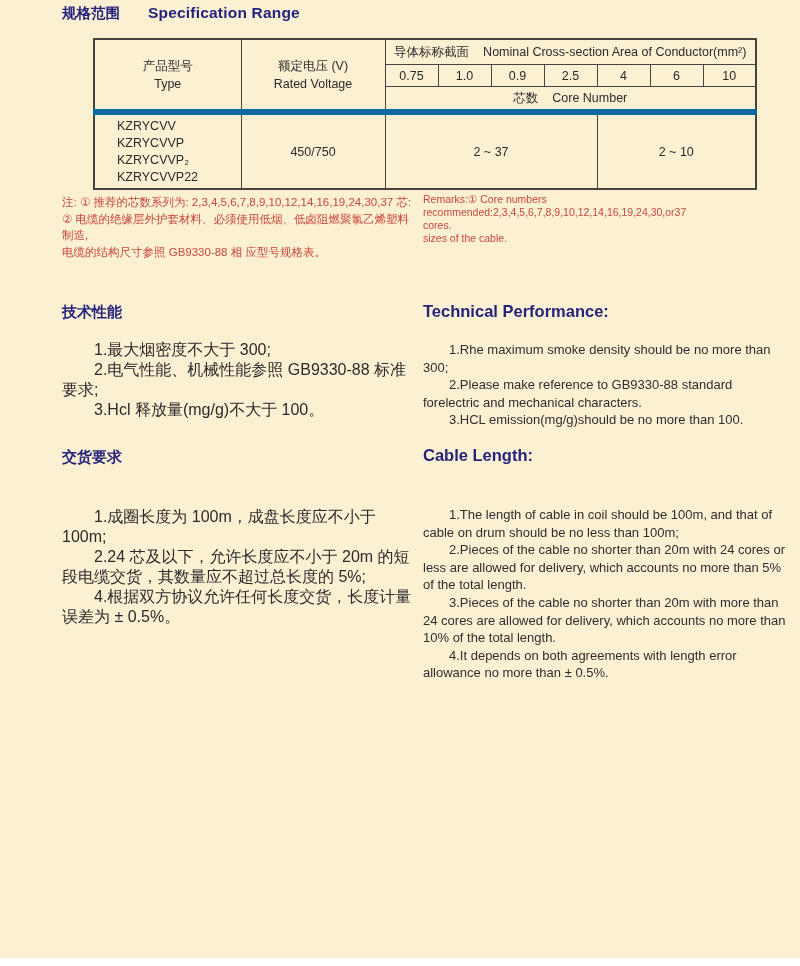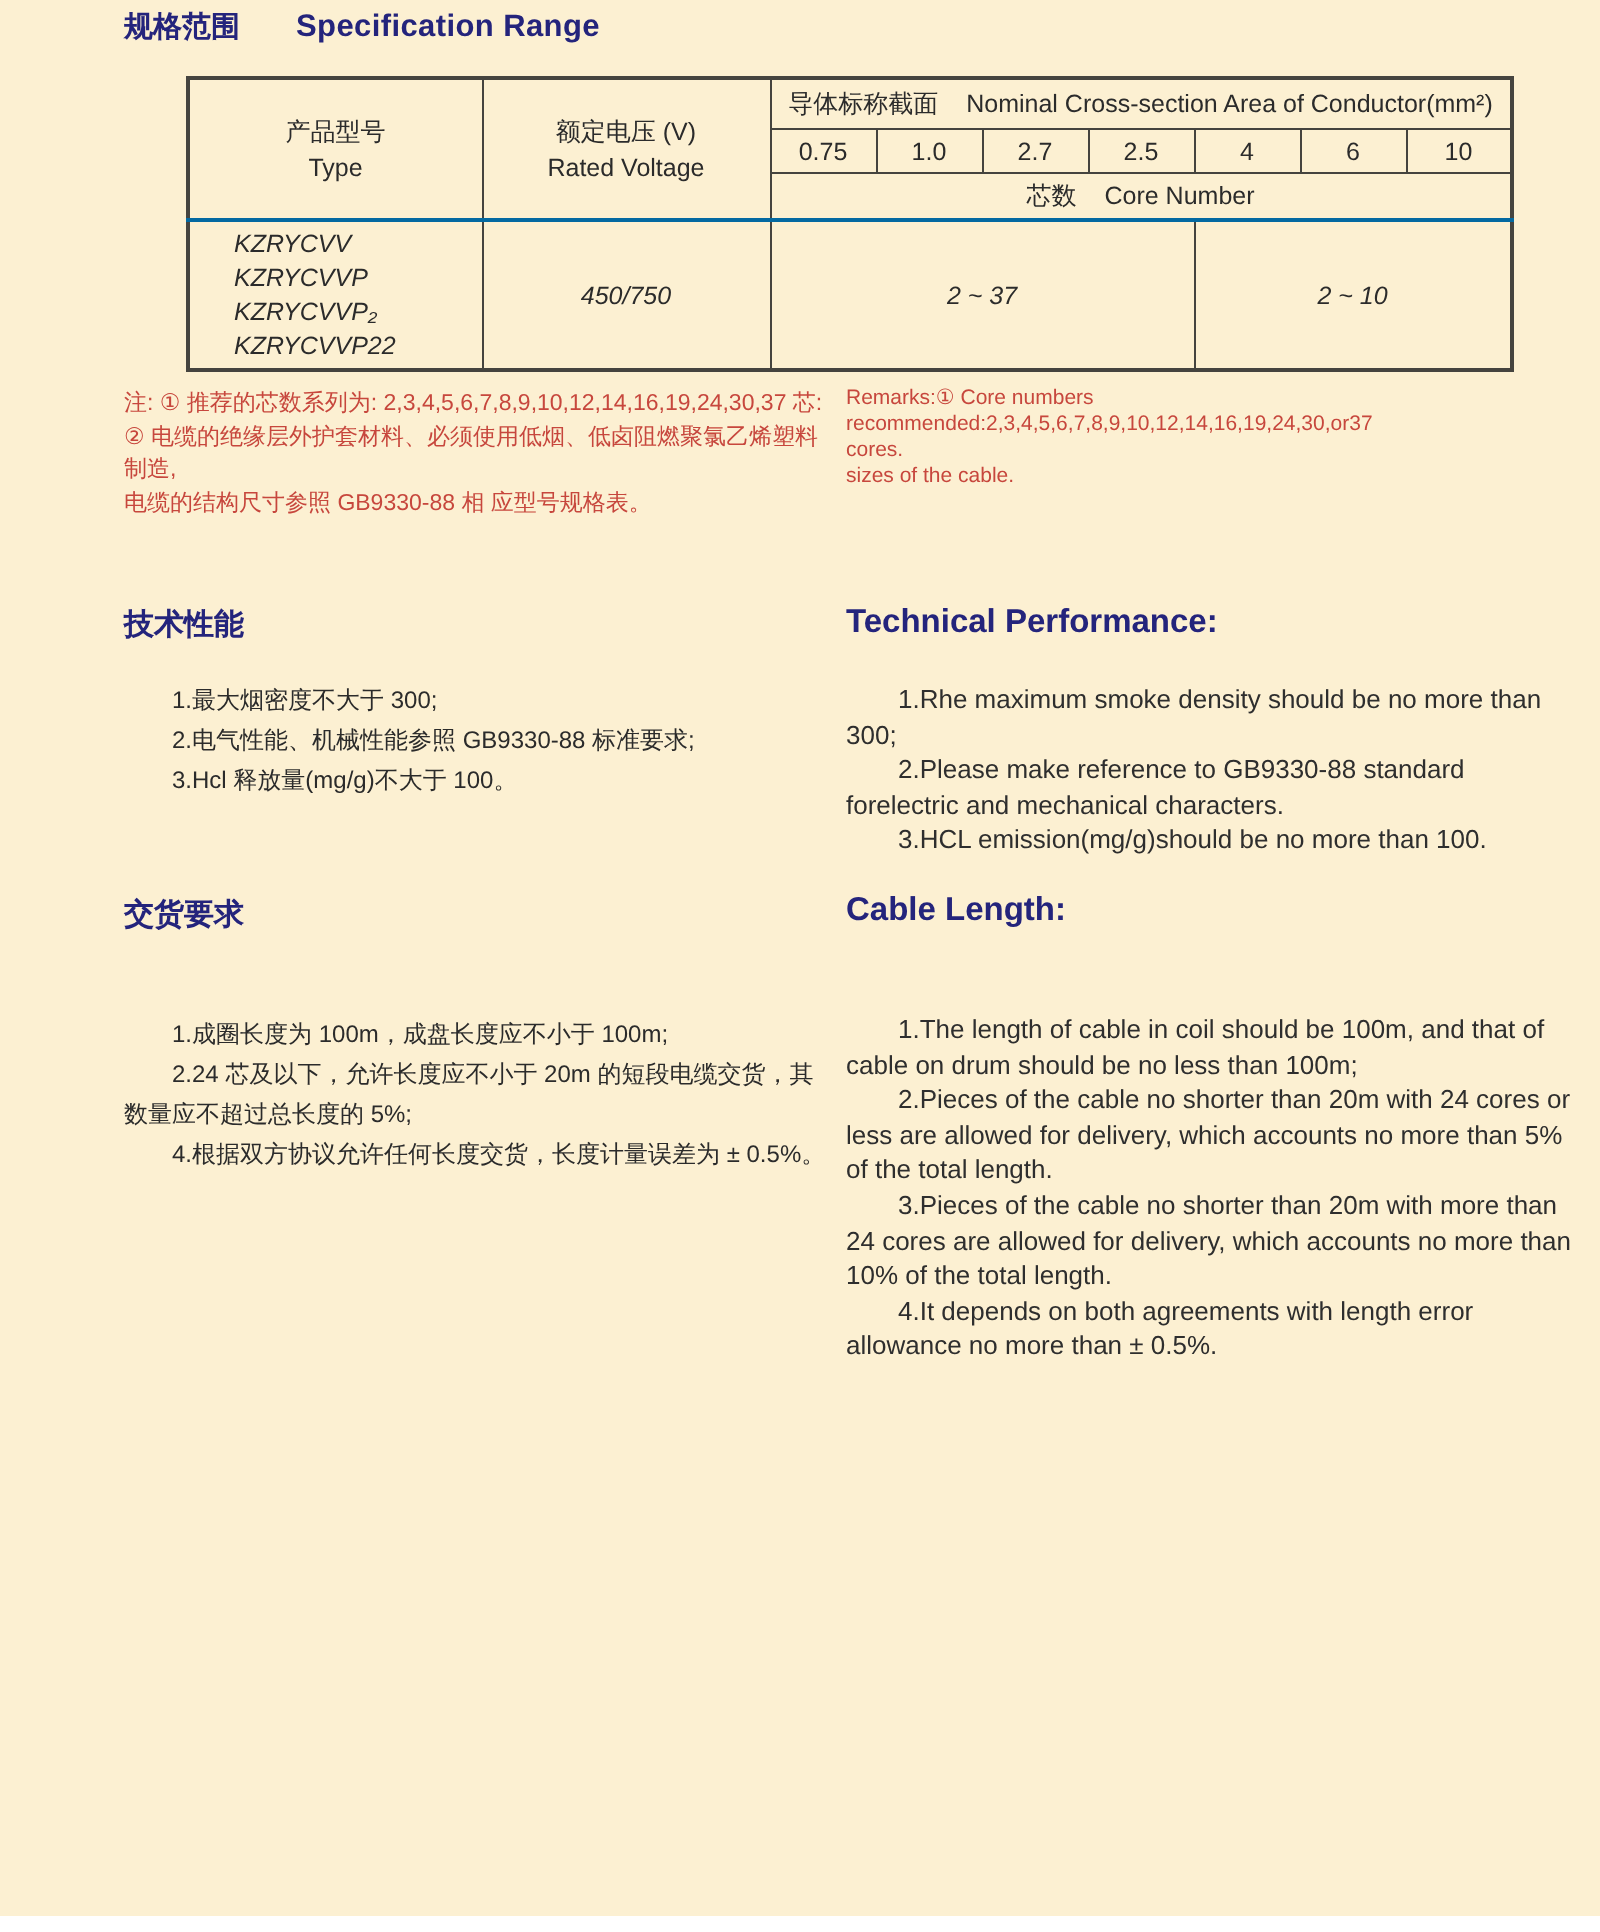--- a/index.html
+++ b/index.html
@@ -22,37 +22,37 @@
     border:2px solid #45443F;
   }
   table.spec td{
     border:1px solid #45443F;
     text-align:center;vertical-align:middle;
     font-size:12.5px;color:#2B2B2B;padding:0;margin-left:24px;
   }
   table.spec tr.r1 td{height:24px;}
   table.spec tr.r2 td{height:21px;}
   table.spec tr.r3 td{height:22px;}
-  table.spec tr.body td{height:73px;border-top:2px solid #0369a1;font-style:italic;}
+  table.spec tr.body td{height:73px;border-top:6px solid #0369a1;}
   td.types-cell{text-align:left !important;}
   .types-cell .type-line{padding-left:22px;line-height:17px;font-size:12.5px;}
   .hdr-two-line{line-height:18px;}
   .conductor-zh{margin-right:14px;}
   .core-zh{margin-right:14px;}
   
   .note{position:absolute;color:#C7473D;}
   .note-zh{top:194px;left:62px;width:358px;font-size:11.5px;line-height:16.5px;}
   .note-en{top:193px;left:423px;width:362px;font-size:10.5px;line-height:13px;}
   
   .sec-head-zh{position:absolute;font-size:15px;font-weight:bold;color:#24247C;white-space:nowrap;}
   .sec-head-en{position:absolute;font-size:16.5px;font-weight:bold;color:#24247C;white-space:nowrap;}
   
   .body-block{position:absolute;}
   .body-block p{margin:0;text-indent:2em;}
-  .zh-body{font-size:12px;line-height:20px;color:#2b2b2b;}
+  .zh-body{font-size:16px;line-height:20px;color:#2b2b2b;}
   .en-body{font-size:13px;line-height:17.6px;color:#2e2e2e;}
 </style>
 </head>
 <body>
 
 <div class="page">
 
   <div class="doc-title">
     <span class="zh">规格范围</span><span class="en">Specification Range</span>
   </div>
@@ -83,21 +83,21 @@
           <div>Rated Voltage</div>
         </div>
       </td>
       <td colspan="7">
         <span class="conductor-zh">导体标称截面</span><span>Nominal Cross-section Area of Conductor(mm²)</span>
       </td>
     </tr>
     <tr class="r2">
       <td>0.75</td>
       <td>1.0</td>
-      <td>2.7</td>
+      <td>0.9</td>
       <td>2.5</td>
       <td>4</td>
       <td>6</td>
       <td>10</td>
     </tr>
     <tr class="r3">
       <td colspan="7">
         <span class="core-zh">芯数</span><span>Core Number</span>
       </td>
     </tr>

